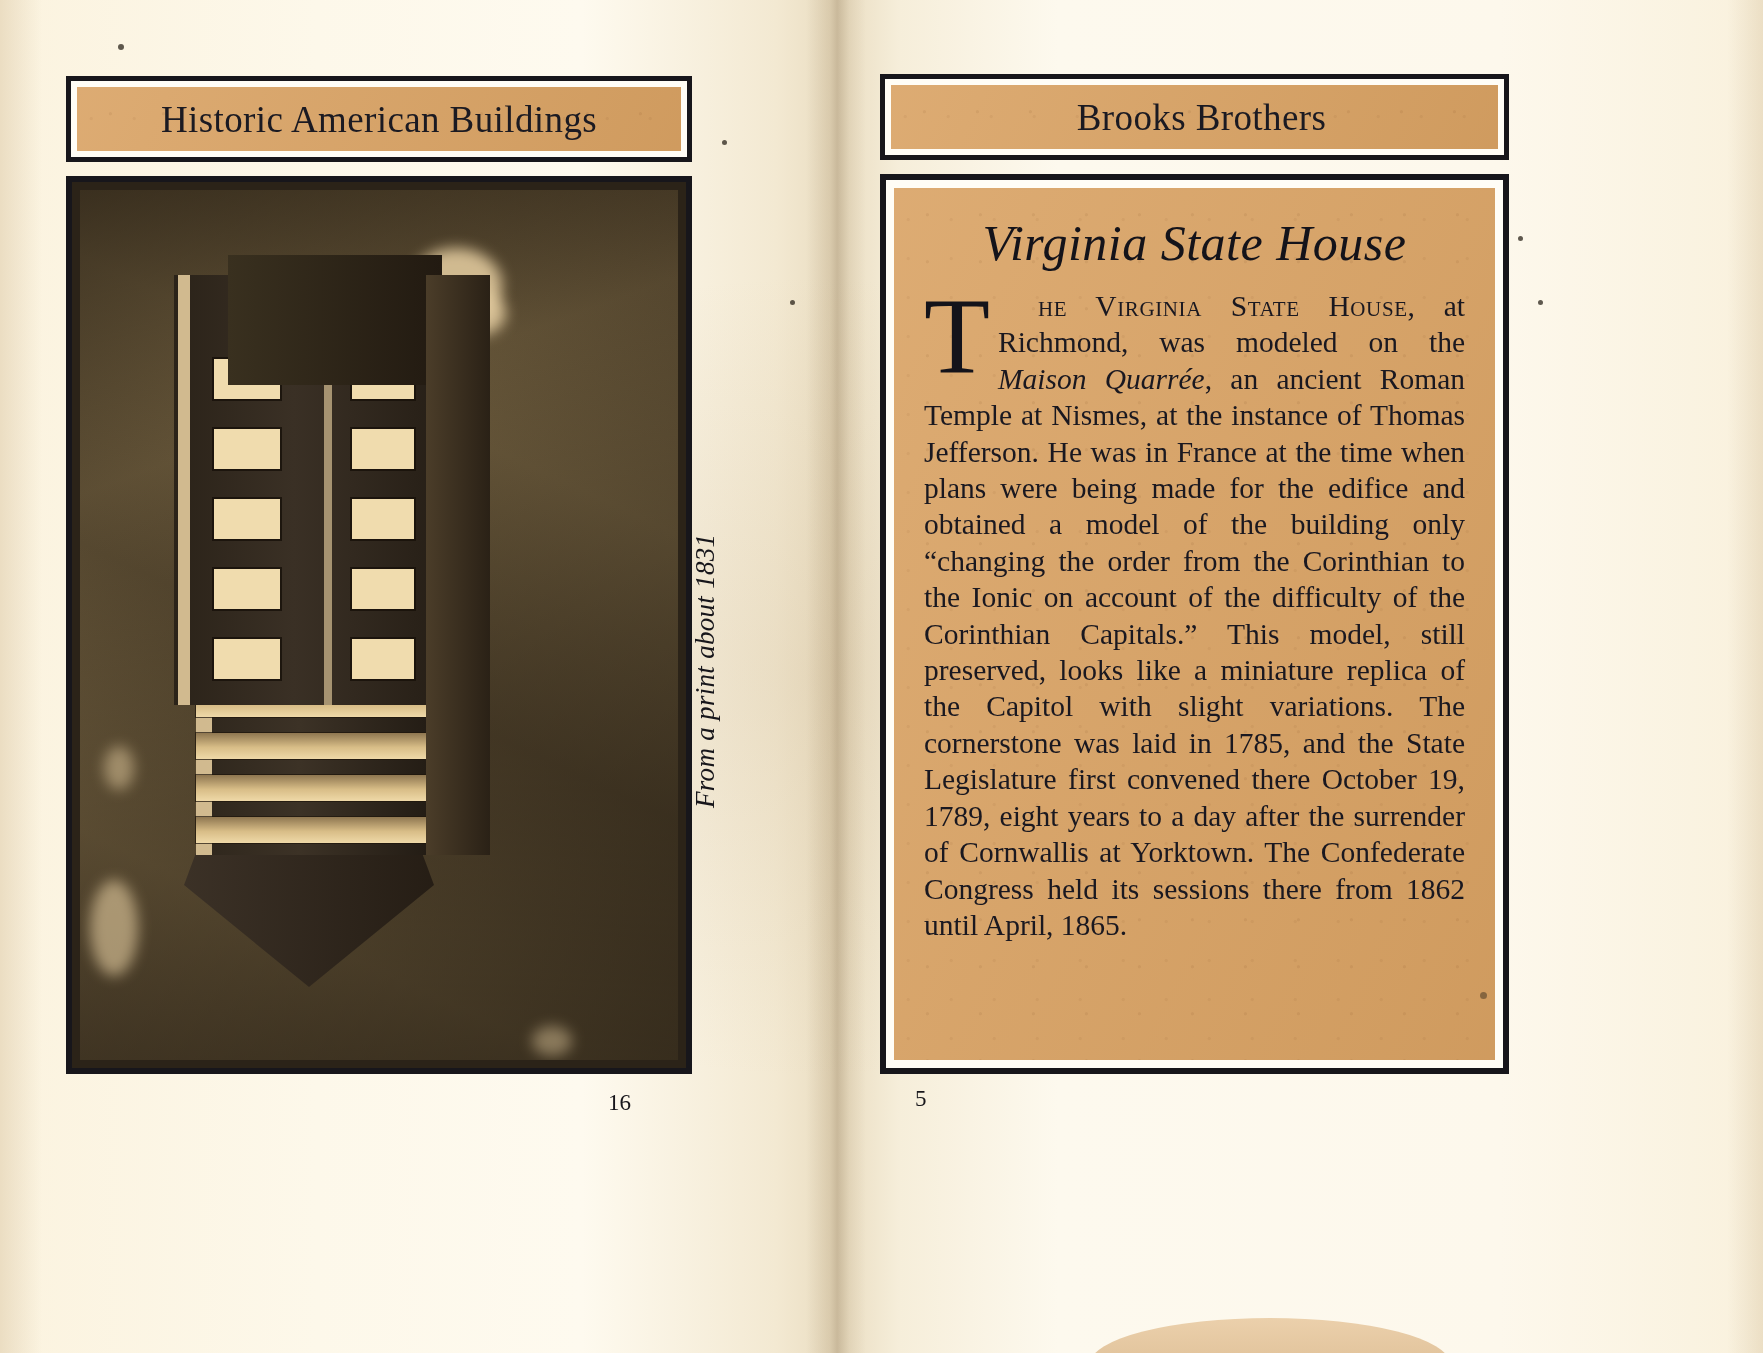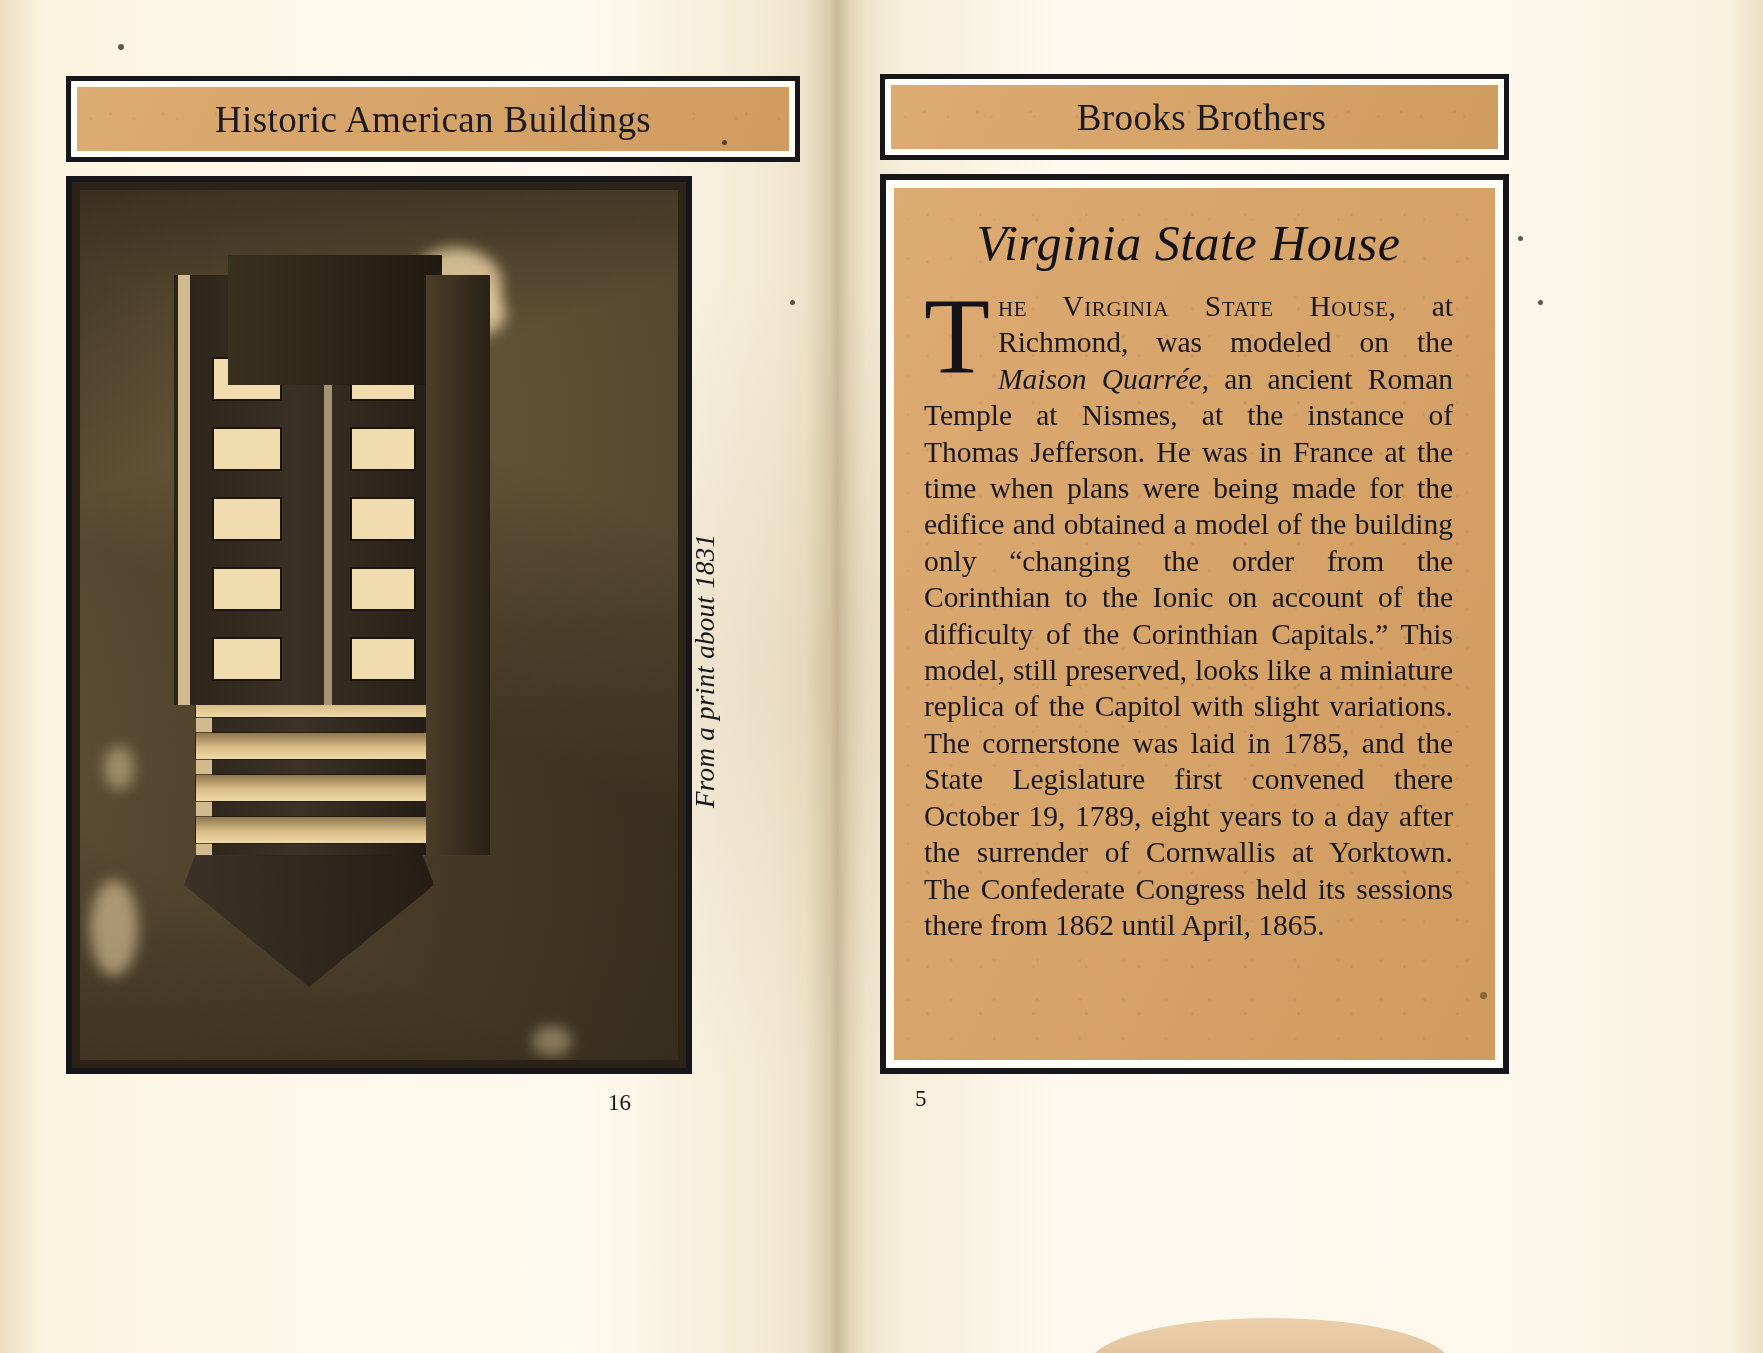--- a/index.html
+++ b/index.html
@@ -40,21 +40,21 @@
     pointer-events:none;mix-blend-mode:multiply;opacity:.75;}
 
   
   .hdr-frame{height:86px;}
   .hdr-tan{left:6px;top:6px;right:6px;bottom:6px;
     display:flex;align-items:center;justify-content:center;}
   .hdr-text{position:relative;z-index:2;
     font-size:37px;color:#1b1a22;letter-spacing:.4px;
     font-family:"Liberation Serif",serif;white-space:nowrap;}
 
-  #hdr-left{left:66px;top:76px;width:734px;text-align:center;}
+  #hdr-left{left:66px;top:76px;width:626px;text-align:center;}
   #hdr-right{left:880px;top:74px;width:629px;padding-left:40px;}
   #hdr-right .hdr-text{padding-left:14px;}
 
   
   #plate{left:66px;top:176px;width:626px;height:898px;border-width:6px;background:#2b2318;padding:0;}
   .photo{position:absolute;inset:8px;overflow:hidden;background:#4a3c2a;}
 
   
   .ph-ground{position:absolute;inset:0;
     background:
@@ -86,30 +86,30 @@
 
   
   #caption{position:absolute;left:690px;top:808px;width:300px;height:40px;
     transform:rotate(-90deg);transform-origin:left top;
     font-style:italic;font-size:27px;color:#17161b;white-space:nowrap;
     font-family:"Liberation Serif",serif;letter-spacing:.3px;}
 
   
   #panel{left:880px;top:174px;width:629px;height:900px;border-width:6px;}
   .panel-tan{left:8px;top:8px;right:8px;bottom:8px;
-    padding:22px 42px 18px 30px;}
+    padding:22px 30px 18px 30px;}
   .panel-inner{position:relative;z-index:2;}
   .title{font-style:italic;font-size:50px;color:#14131a;text-align:center;
     letter-spacing:.5px;margin:4px 0 16px 0;white-space:nowrap;
     font-family:"Liberation Serif",serif;}
   .body{font-size:29.5px;line-height:36.4px;color:#1a1820;text-align:justify;
     font-family:"Liberation Serif",serif;hyphens:none;}
   .dropcap{float:left;font-size:108px;line-height:88px;
     margin:4px 8px -6px 0;color:#14131a;font-family:"Liberation Serif",serif;}
-  .sc{font-variant:small-caps;letter-spacing:.6px;}
+  .sc{font-variant:small-caps;letter-spacing:.6px;margin-left:40px;}
   .it{font-style:italic;}
 
   
   .folio{position:absolute;font-size:23px;color:#17161b;
     font-family:"Liberation Serif",serif;}
   #folio-left{left:608px;top:1090px;}
   #folio-right{left:915px;top:1086px;}
 
   
   .speck{position:absolute;background:#2a2319;border-radius:50%;opacity:.75;}

